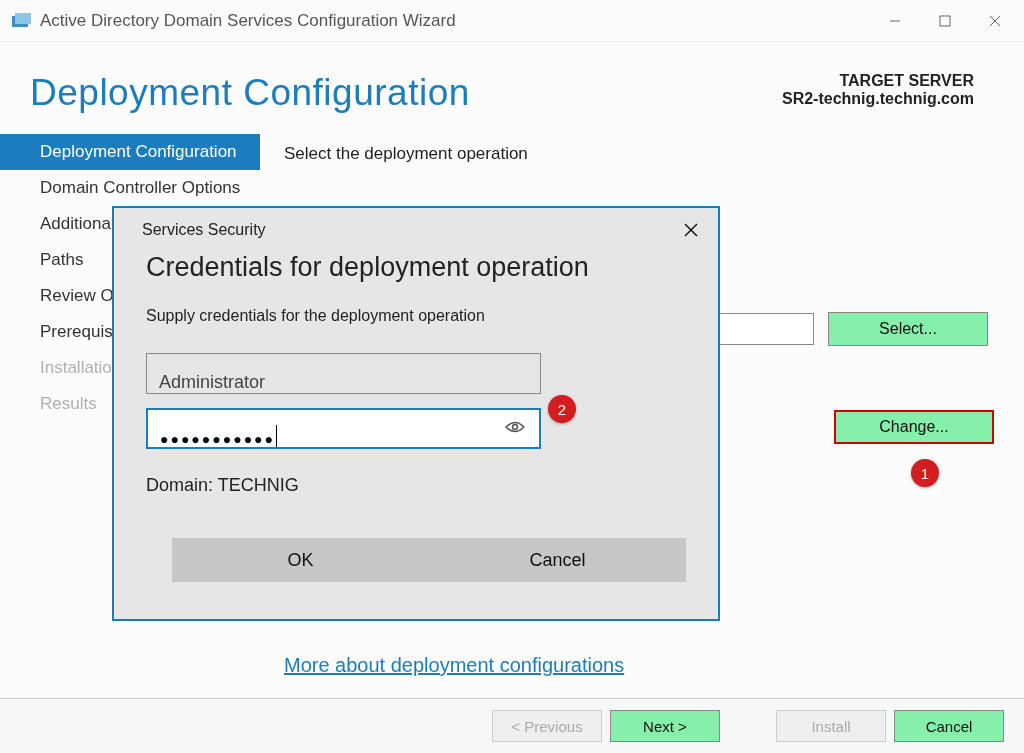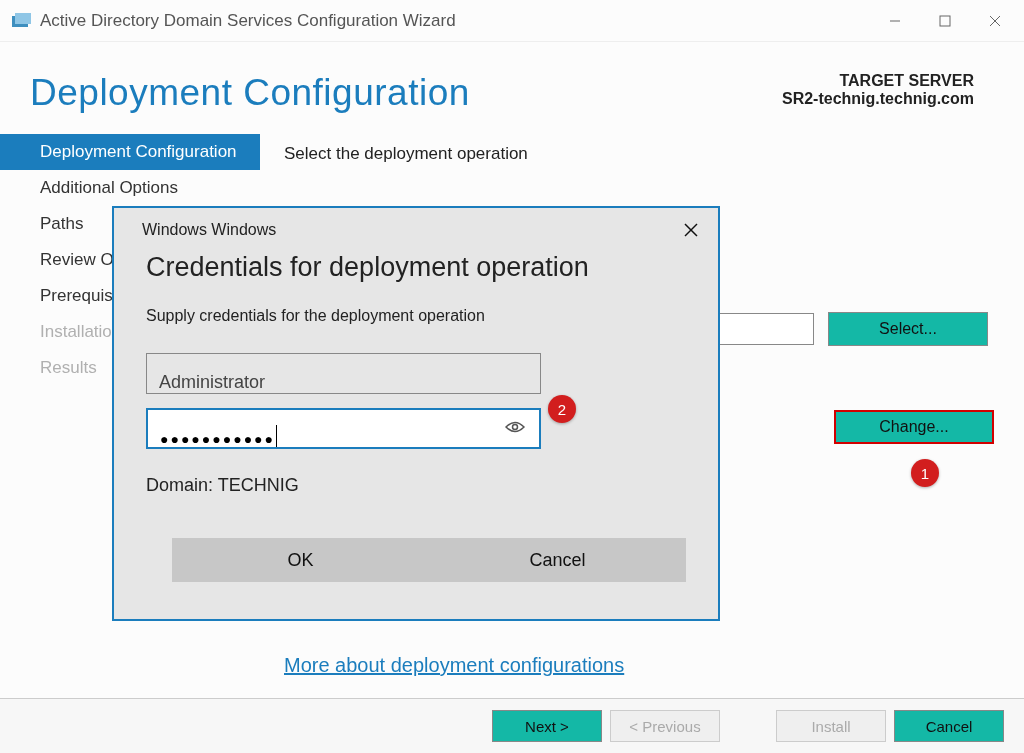--- a/index.html
+++ b/index.html
@@ -22,21 +22,21 @@
   
   .main { display: flex; padding: 0; }
   .sidebar { width: 260px; padding: 10px 0 0 0; }
   .sidebar-item { padding: 8px 10px 8px 40px; font-size: 17px; color: #333; cursor: pointer; white-space: nowrap; }
   .sidebar-item.active { background: #1b7dbd; color: #fff; }
   .sidebar-item.disabled { color: #b0b0b0; }
   .content { position: relative; flex: 1; padding: 20px 30px 0 24px; font-size: 17px; color: #222; }
 
   .content-row { display: flex; align-items: center; margin-bottom: 10px; }
   .select-input { width: 530px; height: 32px; border: 1px solid #888; background: #fff; margin-right: 14px; }
-  .btn { height: 34px; min-width: 160px; background: #14b8a6; border: 1px solid #888; font-size: 16px; color: #111; display: inline-flex; align-items: center; justify-content: center; cursor: pointer; }
+  .btn { height: 34px; min-width: 160px; background: #86efac; border: 1px solid #888; font-size: 16px; color: #111; display: inline-flex; align-items: center; justify-content: center; cursor: pointer; }
   .btn.highlight { border: 2px solid #d20000; }
   .more-link { color: #1b7dbd; font-size: 20px; padding-top: 20px; display:inline-block; }
 
   
   .footer { position: absolute; left: 0; right: 0; bottom: 0; height: 55px; border-top: 1px solid #ccc; background: #f7f7f7; display: flex; align-items: center; justify-content: flex-end; padding-right: 20px; gap: 8px; }
   .footer .btn { min-width: 110px; height: 32px; font-size: 15px; }
   .footer .gap { width: 40px; }
   .btn.disabled { color: #aaa; background: #efefef; border-color: #ccc; }
 
   
@@ -96,20 +96,21 @@
   <div class="page-title">Deployment Configuration</div>
   <div class="target">
     <div class="label">TARGET SERVER</div>
     <div class="name">SR2-technig.technig.com</div>
   </div>
 </div>
 
 <div class="main">
   <div class="sidebar">
     <div class="sidebar-item active"><span>Deployment Configuration</span></div>
+    <div class="sidebar-item"><span>Domain Controller Options</span></div>
     <div class="sidebar-item"><span>Additional Options</span></div>
     <div class="sidebar-item"><span>Paths</span></div>
     <div class="sidebar-item"><span>Review Options</span></div>
     <div class="sidebar-item"><span>Prerequisites Check</span></div>
     <div class="sidebar-item disabled"><span>Installation</span></div>
     <div class="sidebar-item disabled"><span>Results</span></div>
   </div>
 
   <div class="content">
     <div style="margin-bottom:28px;">Select the deployment operation</div>
@@ -131,38 +132,38 @@
           <span>Change...</span>
         </div>
     </div>
 
     <div style="height:180px;"></div>
     <a class="more-link" href="#"><span>More about deployment configurations</span></a>
   </div>
 </div>
 
 <div class="footer">
+  <div class="btn disabled">
+      <span>&lt; Previous</span>
+    </div>
   <div class="btn">
       <span>Next &gt;</span>
-    </div>
-  <div class="btn disabled">
-      <span>&lt; Previous</span>
     </div>
   <div class="gap"></div>
   <div class="btn disabled">
       <span>Install</span>
     </div>
   <div class="btn">
       <span>Cancel</span>
     </div>
 </div>
 
 <div class="modal">
   <div class="modal-titlebar">
-    <span>Windows Windows</span>
+    <span>Services Security</span>
     <span class="modal-close">
       <svg width="14" height="14" viewBox="0 0 14 14">
           <line x1="1" y1="1" x2="13" y2="13" stroke="#111" stroke-width="1.5"></line>
           <line x1="13" y1="1" x2="1" y2="13" stroke="#111" stroke-width="1.5"></line>
         </svg>
     </span>
   </div>
   <div class="modal-body">
     <div class="modal-heading">Credentials for deployment operation</div>
     <div class="modal-sub">Supply credentials for the deployment operation</div>

